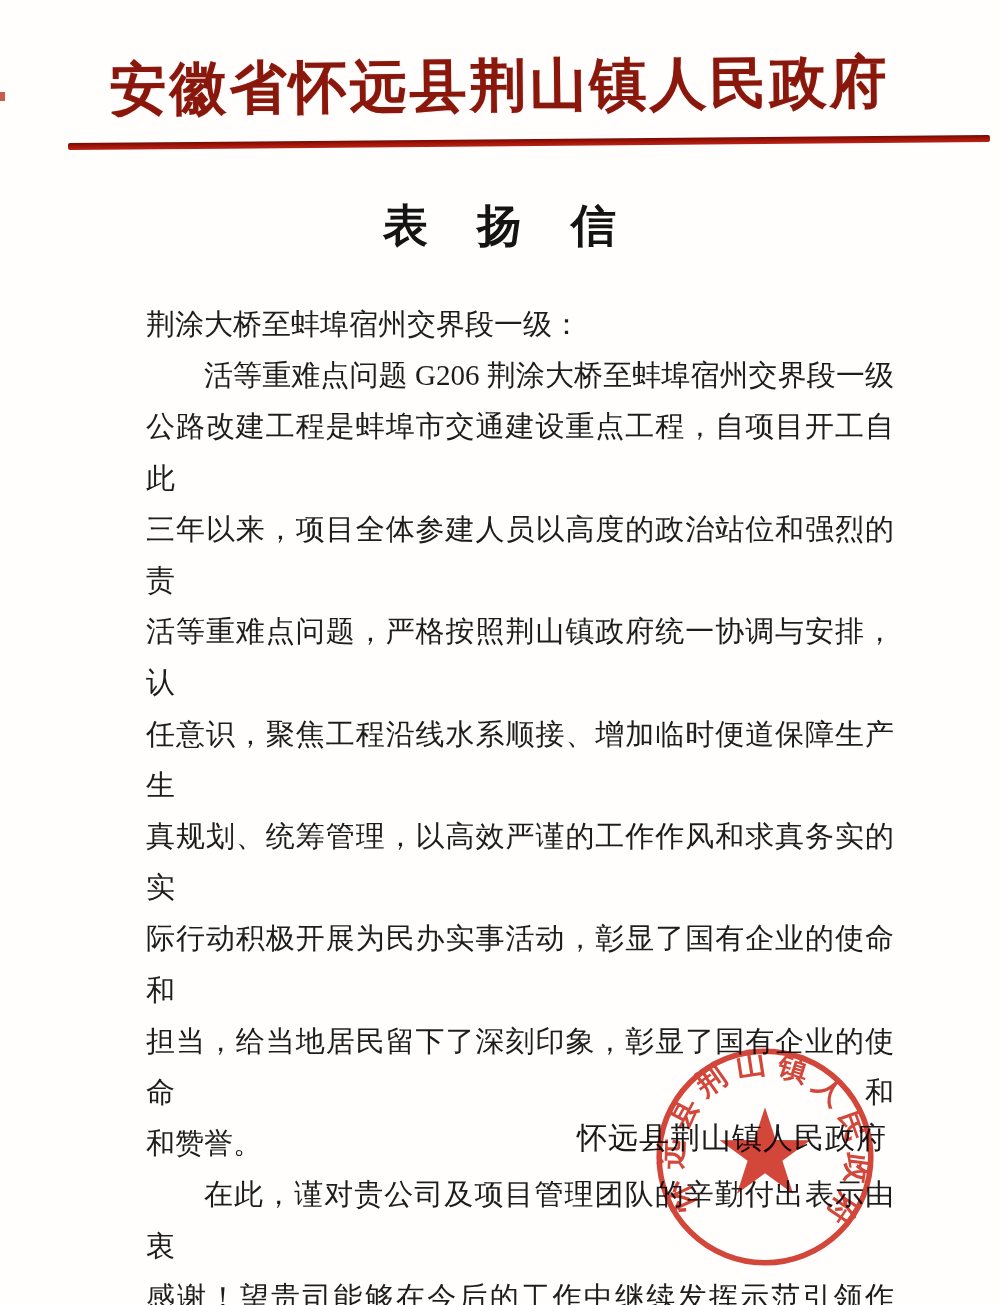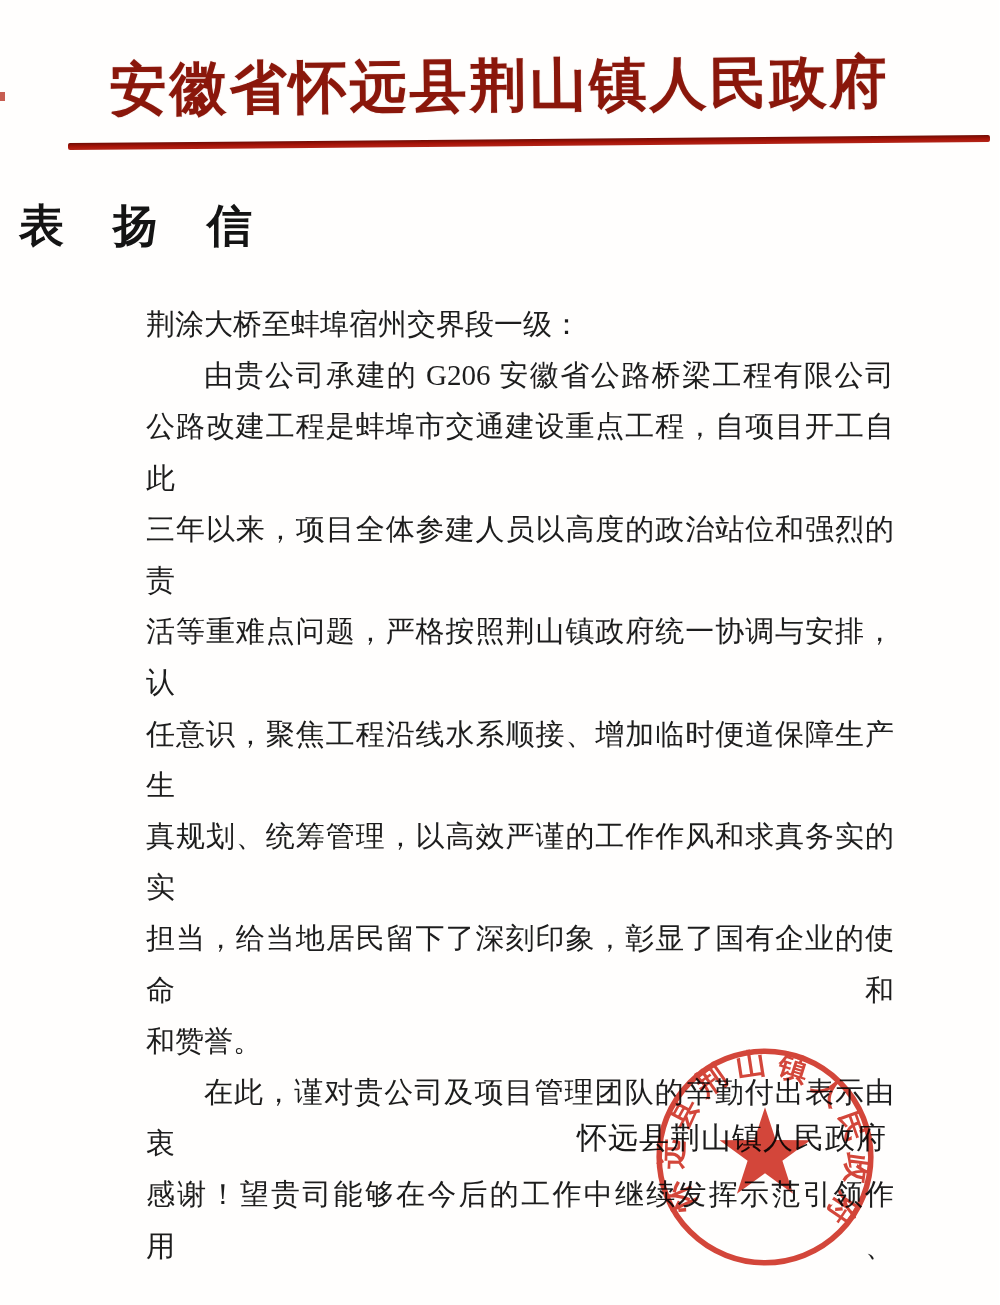--- a/index.html
+++ b/index.html
@@ -36,20 +36,21 @@
     height: 7px;
     background: linear-gradient(to bottom, #6f0c04, #a81408 55%, #b3261a);
     transform: rotate(-0.5deg);
     border-radius: 2px;
   }
   .doc-title {
     position: absolute;
     top: 196px;
     left: 0;
     right: 0;
+    text-align: center;
     font-size: 45px;
     font-weight: bold;
     color: #141414;
     letter-spacing: 0.42em;
     text-indent: 0.42em;
   }
   .body-block {
     position: absolute;
     left: 146px;
     top: 299px;
@@ -111,26 +112,27 @@
   <div class="scan-speck"></div>
 
   <div class="letterhead">安徽省怀远县荆山镇人民政府</div>
 
   <div class="rule"></div>
 
   <div class="doc-title">表 扬 信</div>
 
   <div class="body-block">
     <div class="line">荆涂大桥至蚌埠宿州交界段一级：</div>
-    <div class="line just indent">由贵公司承建的 G206 安徽省公路桥梁工程有限公司</div>
+    <div class="line just indent">活等重难点问题 G206 荆涂大桥至蚌埠宿州交界段一级</div>
     <div class="line just">公路改建工程是蚌埠市交通建设重点工程，自项目开工自此</div>
     <div class="line just">三年以来，项目全体参建人员以高度的政治站位和强烈的责</div>
     <div class="line just">活等重难点问题，严格按照荆山镇政府统一协调与安排，认</div>
     <div class="line just">任意识，聚焦工程沿线水系顺接、增加临时便道保障生产生</div>
     <div class="line just">真规划、统筹管理，以高效严谨的工作作风和求真务实的实</div>
+    <div class="line just">际行动积极开展为民办实事活动，彰显了国有企业的使命和</div>
     <div class="line just">担当，给当地居民留下了深刻印象，彰显了国有企业的使命和</div>
     <div class="line">和赞誉。</div>
     <div class="line just indent">在此，谨对贵公司及项目管理团队的辛勤付出表示由衷</div>
     <div class="line just">感谢！望贵司能够在今后的工作中继续发挥示范引领作用、</div>
 
   </div>
 
   <div class="signature">怀远县荆山镇人民政府</div>
 
 

